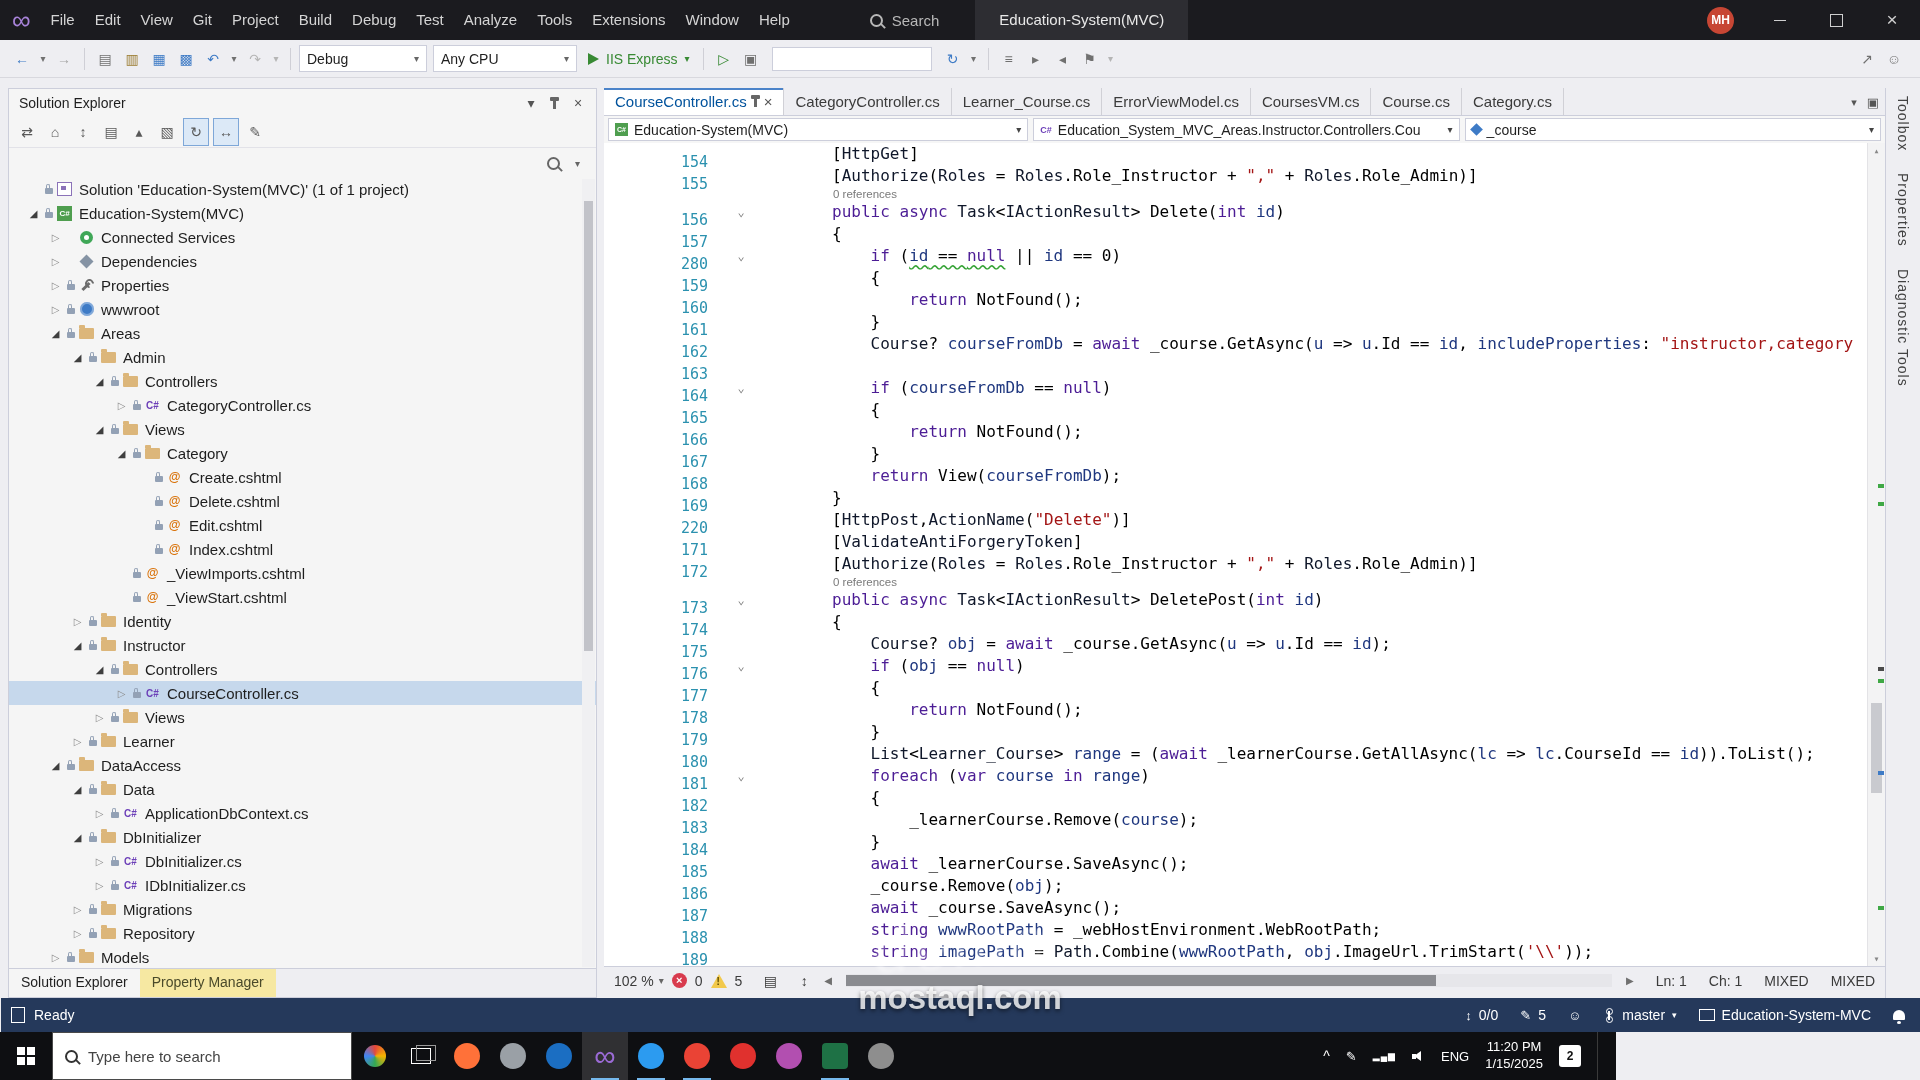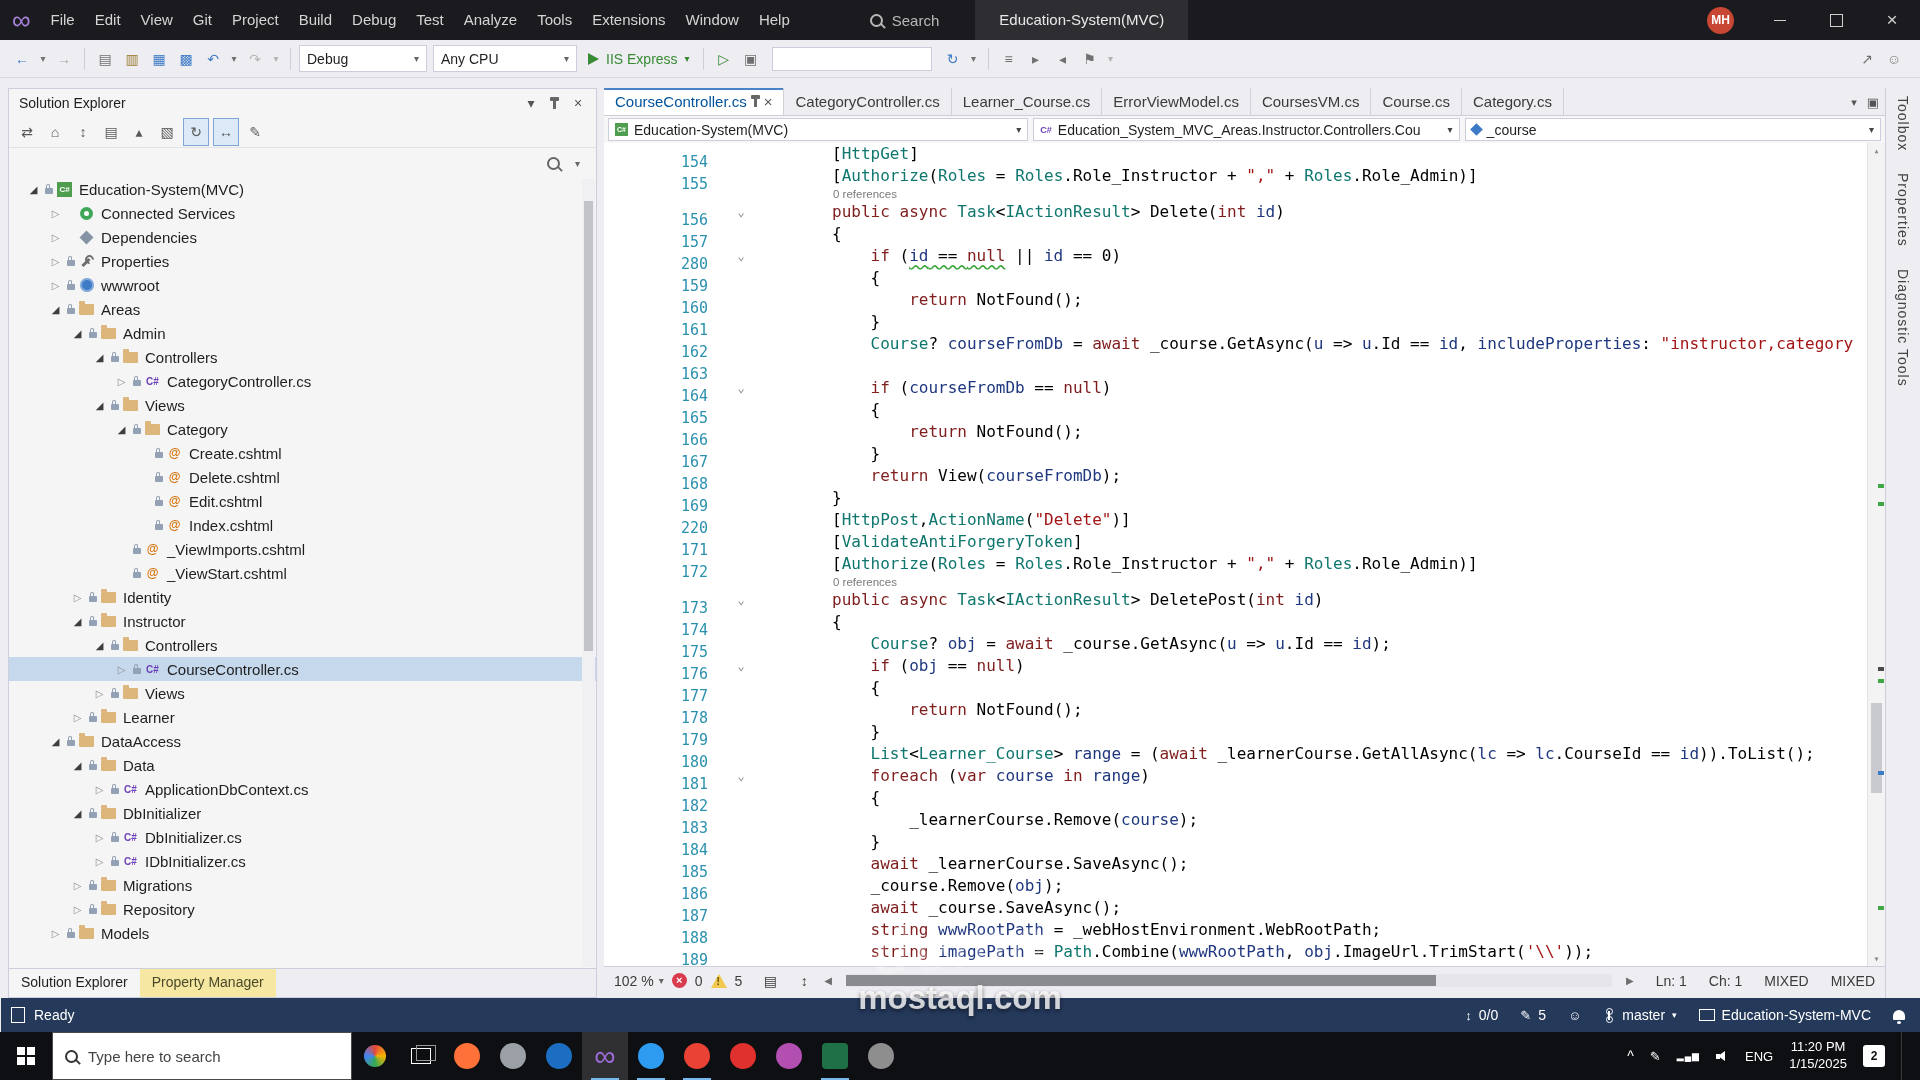--- a/index.html
+++ b/index.html
@@ -94,21 +94,21 @@
   .crumb-3{width:408px;}
   .crumb-ic-cs{font-weight:bold;font-size:9px;color:#6C3FB8;}
   .crumb-ic-field{width:9px;height:9px;background:#3E7BC6;transform:rotate(45deg);}
   .ed-code{position:absolute;left:0;top:55px;width:100%;height:823px;background:#fff;overflow:hidden;
     font-family:"DejaVu Sans Mono","Liberation Mono",monospace;font-size:16px;}
   .code-row{position:relative;height:22px;line-height:22px;white-space:pre;}
   .ln{position:absolute;left:0;width:104px;text-align:right;color:#2B91AF;font-size:15px;margin-top:8px;}
   .fold{position:absolute;left:126px;width:22px;text-align:center;color:#7A7A7A;font-size:12px;}
   .code{position:absolute;left:151px;}
   .lens-row{height:14px;line-height:14px;font-size:11.5px;color:#7A7A7A;padding-left:229px;font-family:"Liberation Sans",sans-serif;}
-  .tk.k{color:#7f1d1d;} .tk.t{color:#0f766e;} .tk.m{color:#000000;} .tk.s{color:#A31515;}
+  .tk.k{color:#4c1d95;} .tk.t{color:#0f172a;} .tk.m{color:#000000;} .tk.s{color:#A31515;}
   .tk.l{color:#1F377F;} .tk.p{color:#000;}
   .tk.sq{text-decoration:underline;text-decoration-style:wavy;text-decoration-color:#37A337;text-underline-offset:3px;}
   .ed-vscroll{position:absolute;right:0;top:0;width:18px;height:100%;background:#F3F3F4;border-left:1px solid #E3E3E6;box-sizing:border-box;}
   .vs-arrow{position:absolute;left:0;width:100%;text-align:center;color:#888;font-size:10px;}
   .ed-vthumb{position:absolute;left:3px;top:560px;width:11px;height:90px;background:#C9CACF;}
   .scroll-mark{position:absolute;right:1px;width:6px;height:4px;}
   .ed-bottom{position:absolute;left:0;bottom:0;width:100%;height:28px;background:#EEEEF2;border-top:1px solid #CCCEDB;display:flex;align-items:center;padding:0 10px;box-sizing:border-box;font-size:14px;color:#3B3B3B;gap:8px;}
   .zoom{display:flex;align-items:center;gap:5px;}
   .err-ic{width:15px;height:15px;border-radius:50%;background:#D83B4E;color:#fff;font-size:11px;font-weight:bold;display:flex;align-items:center;justify-content:center;line-height:1;}
   .warn-ic{position:relative;width:0;height:0;border-left:8px solid transparent;border-right:8px solid transparent;border-bottom:14px solid #F2C94C;}
@@ -131,21 +131,21 @@
   .sb-glyph{font-size:13px;}
   .branch-ic{position:relative;width:12px;height:15px;}
   .branch-ic::before{content:"";position:absolute;left:5px;top:3px;width:2px;height:9px;background:#fff;}
   .branch-ic::after{content:"";position:absolute;left:3px;top:0;width:5px;height:5px;border:1px solid #fff;border-radius:50%;}
   .branch-ic i{position:absolute;left:3px;bottom:0;width:5px;height:5px;border:1px solid #fff;border-radius:50%;}
   .bell-ic{position:relative;width:12px;height:10px;background:#fff;border-radius:6px 6px 1px 1px;}
   .bell-ic::after{content:"";position:absolute;left:4px;bottom:-4px;width:4px;height:3px;border-radius:50%;background:#fff;}
   .screen-ic{width:14px;height:10px;border:1px solid #fff;}
 
   
-  .taskbar{position:absolute;left:0;top:1032px;width:1920px;height:48px;background:#0E0F12;display:flex;align-items:center;color:#fff;}
+  .taskbar{position:absolute;left:0;top:1032px;width:1616px;height:48px;background:#0E0F12;display:flex;align-items:center;color:#fff;}
   .start-btn{width:52px;height:48px;display:flex;align-items:center;justify-content:center;}
   .win-grid{display:grid;grid-template-columns:8px 8px;grid-template-rows:8px 8px;gap:2px;}
   .win-grid span{background:#fff;}
   .tb-search{width:300px;height:48px;background:#fff;display:flex;align-items:center;gap:10px;padding:0 12px;box-sizing:border-box;color:#444;font-size:15px;border:1px solid #4A4A4A;}
   .tb-search .mag{color:#333;}
   .tb-widget{width:46px;height:48px;display:flex;align-items:center;justify-content:center;}
   .widget-orb{width:22px;height:22px;border-radius:50%;background:conic-gradient(#E5473B,#F5B400,#34A853,#4285F4,#E5473B);}
   .taskview-ic{width:18px;height:14px;border:1px solid #fff;position:relative;background:transparent;}
   .taskview-ic::after{content:"";position:absolute;left:4px;top:-4px;width:18px;height:14px;border:1px solid #9a9a9a;}
   .tb-app{width:46px;height:48px;display:flex;align-items:center;justify-content:center;position:relative;}
@@ -275,20 +275,30 @@
         <span class="gicon">▧</span>
         <span class="gicon boxed">↻</span>
         <span class="gicon boxed">↔</span>
         <span class="gicon">✎</span>
       </div>
     <div class="se-search">
       <span class="mag dark"></span>
       <span class="caret sm">▾</span>
     </div>
     <div class="se-tree">
+        <div class="tree-row" style="padding-left: 16px;">
+          <span class="tree-arrow"></span>
+          <span class="lock-slot">
+            <span class="mini-lock"></span>
+          </span>
+          <span class="tree-icon">
+            <span class="ic-sol"></span>
+          </span>
+          <span class="tree-label">Solution 'Education-System(MVC)' (1 of 1 project)</span>
+        </div>
         <div class="tree-row" style="padding-left: 16px;">
           <span class="tree-arrow exp">◢</span>
           <span class="lock-slot">
             <span class="mini-lock"></span>
           </span>
           <span class="tree-icon">
             <span class="ic-proj">C#</span>
           </span>
           <span class="tree-label">Education-System(MVC)</span>
         </div>

